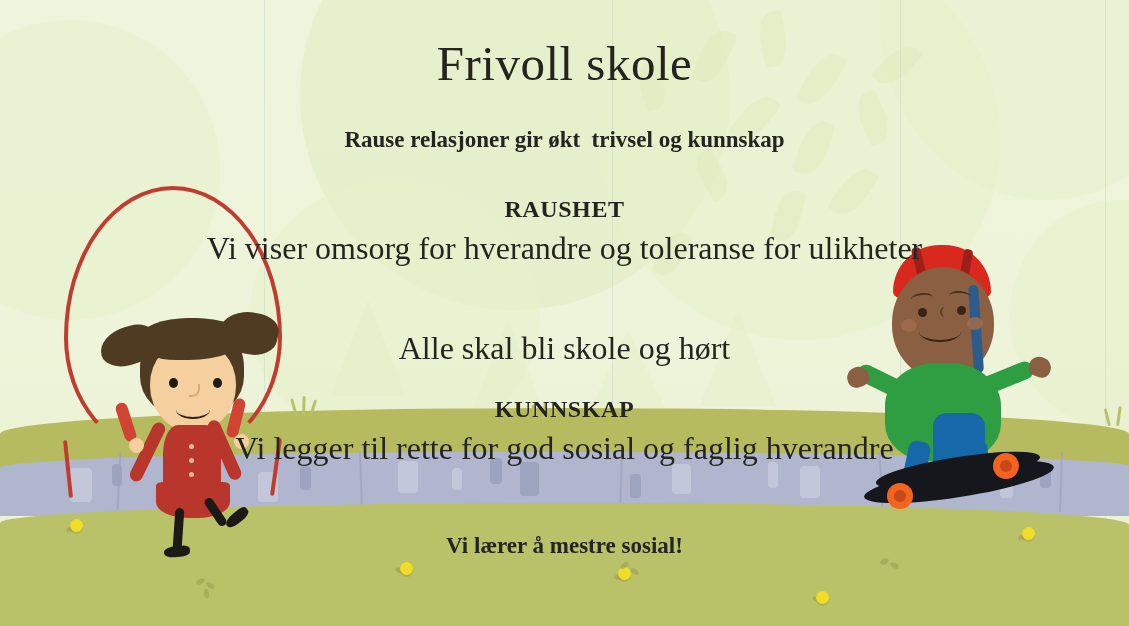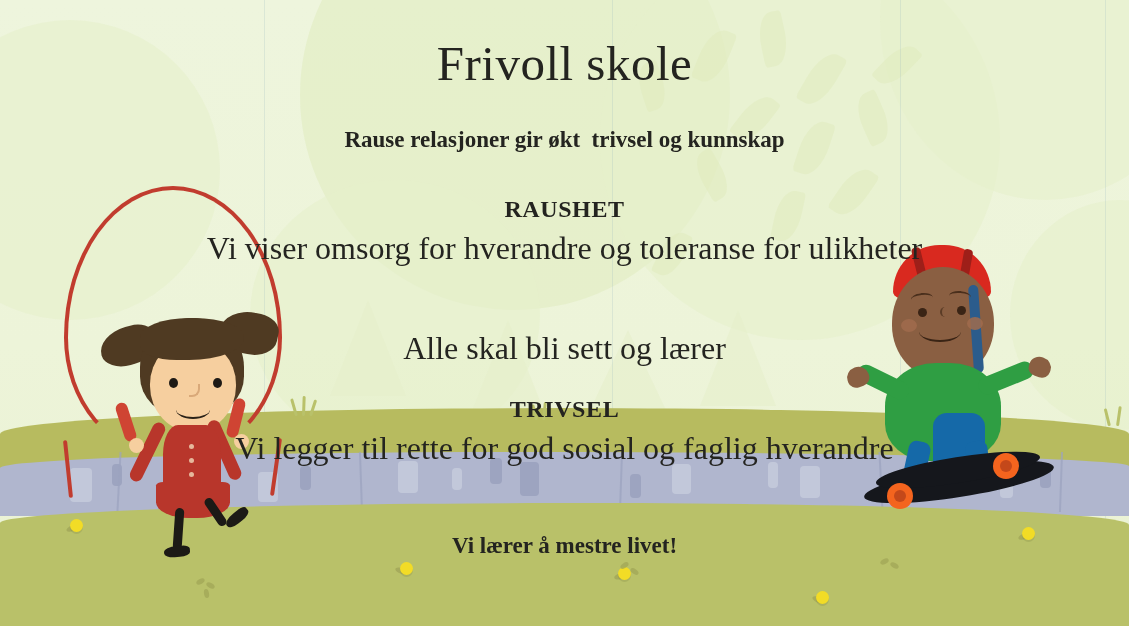--- a/index.html
+++ b/index.html
@@ -543,21 +543,21 @@
     </div>
   </div>
 
   <div class="text-layer">
     <div class="txt title">Frivoll skole</div>
     <div class="txt tagline">Rause relasjoner gir økt  trivsel og kunnskap</div>
 
     <div class="txt val-head h-raushet">RAUSHET</div>
     <div class="txt val-body b-raushet">Vi viser omsorg for hverandre og toleranse for ulikheter</div>
 
-    <div class="txt val-body b-trivsel">Alle skal bli sett og lærer</div>
-
-    <div class="txt val-head h-kunnskap">TRIVSEL</div>
+    <div class="txt val-body b-trivsel">Alle skal bli skole og hørt</div>
+
+    <div class="txt val-head h-kunnskap">KUNNSKAP</div>
     <div class="txt val-body b-kunnskap">Vi legger til rette for god sosial og faglig hverandre</div>
 
-    <div class="txt footer">Vi lærer å mestre livet!</div>
+    <div class="txt footer">Vi lærer å mestre sosial!</div>
   </div>
 
 </div>
 
 </body></html>

